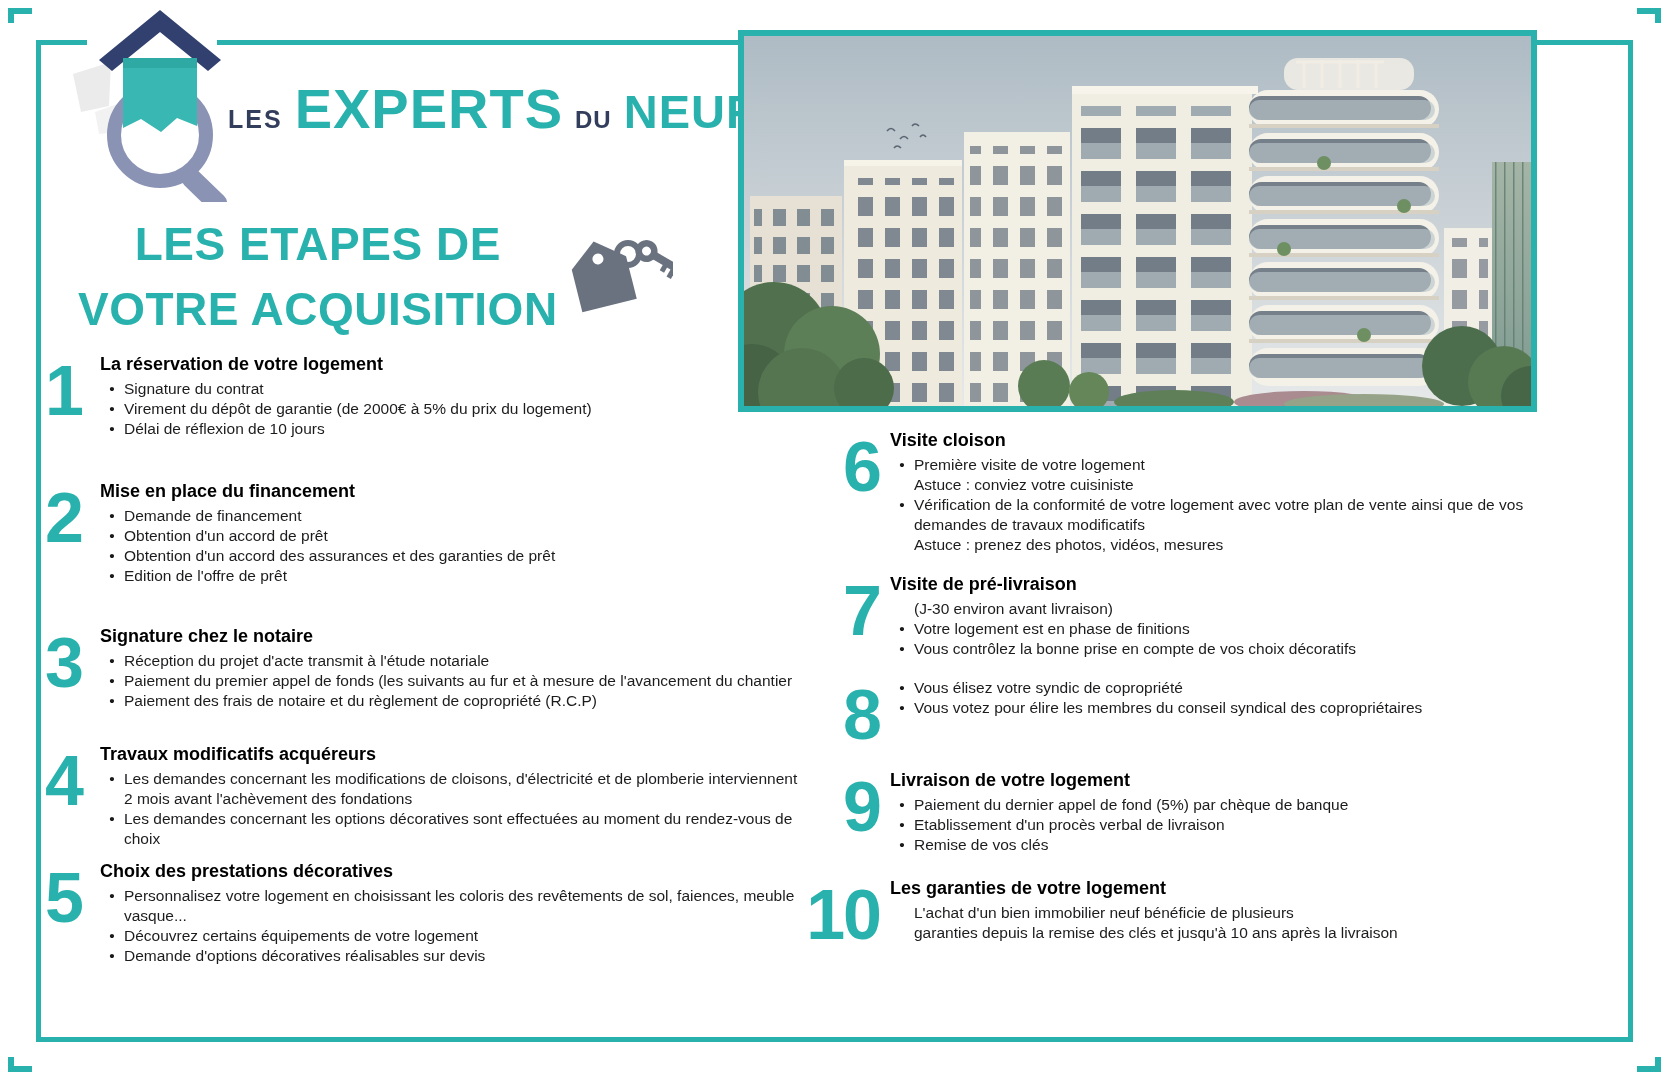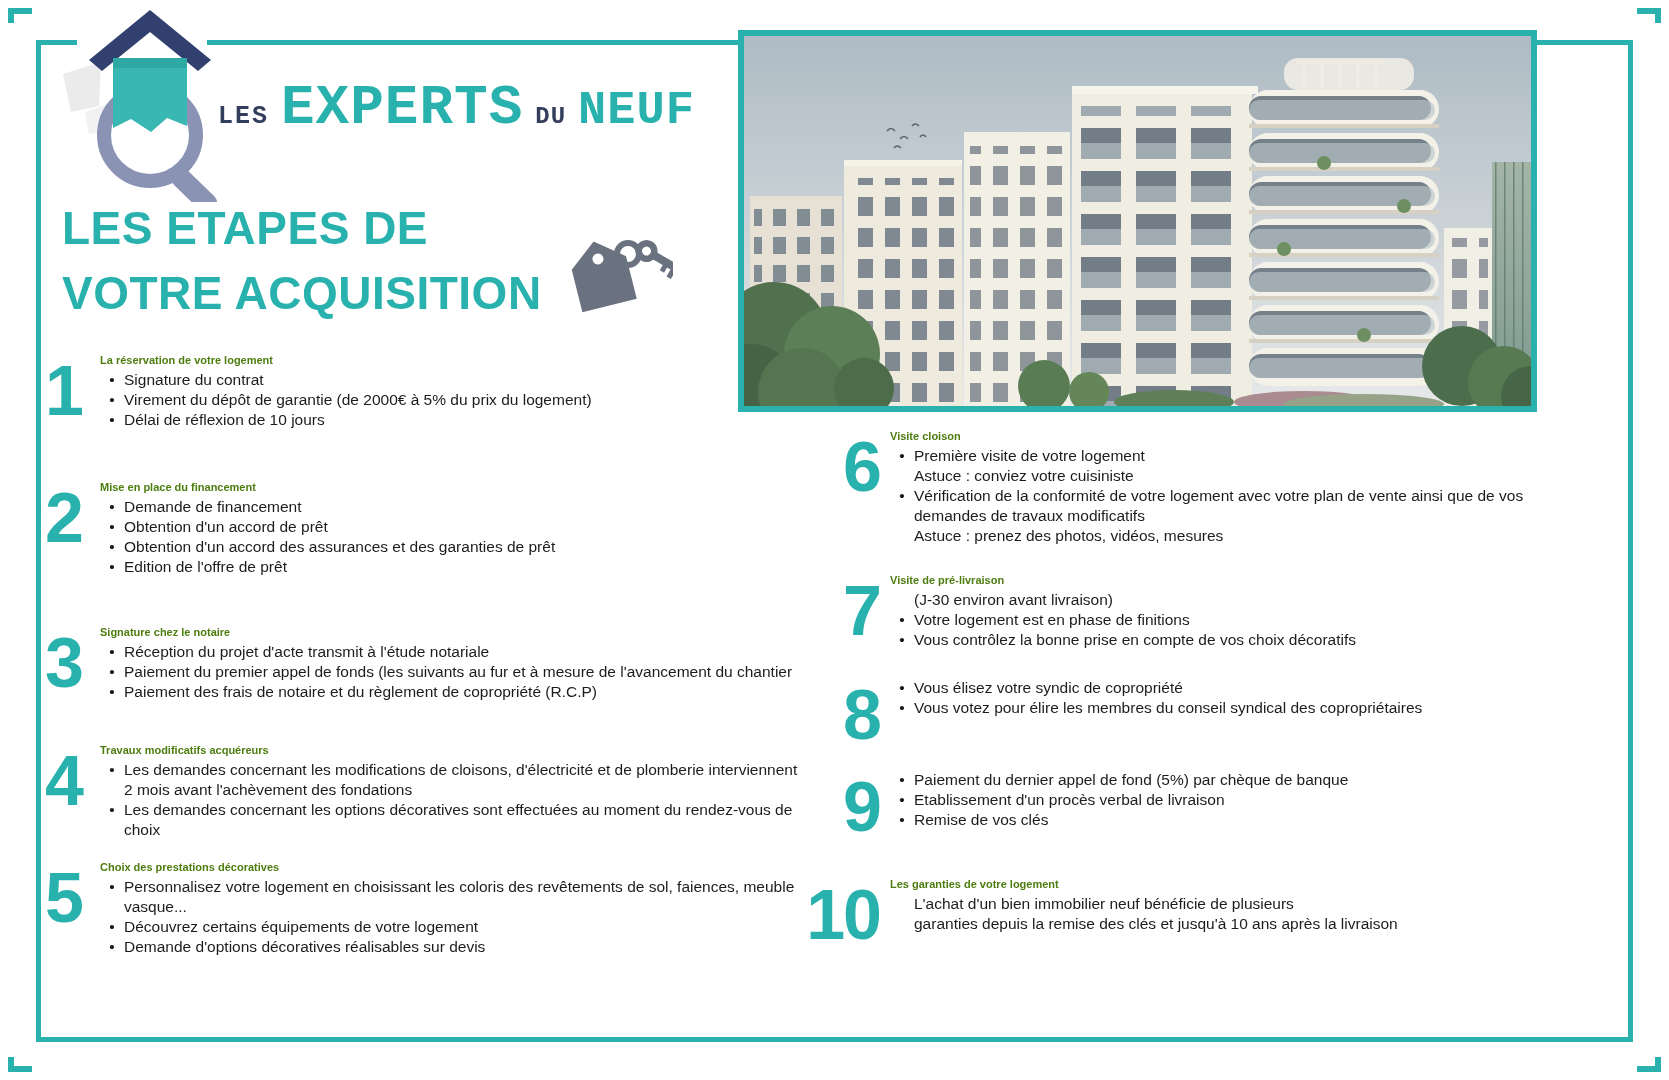--- a/index.html
+++ b/index.html
@@ -12,47 +12,47 @@
   .frame{
     position:absolute;left:36px;top:40px;width:1597px;height:1002px;
     border:5px solid var(--teal);box-sizing:border-box;
   }
   .corner-mark{position:absolute;width:24px;height:15px;box-sizing:border-box;}
   .corner-mark.tl{left:8px;top:8px;border-left:6px solid var(--teal);border-top:6px solid var(--teal);}
   .corner-mark.tr{right:8px;top:8px;border-right:6px solid var(--teal);border-top:6px solid var(--teal);}
   .corner-mark.bl{left:8px;bottom:8px;border-left:6px solid var(--teal);border-bottom:6px solid var(--teal);}
   .corner-mark.br{right:8px;bottom:8px;border-right:6px solid var(--teal);border-bottom:6px solid var(--teal);}
 
-  .logo-wrap{position:absolute;left:55px;top:0px;width:660px;height:190px;font-family:Liberation Mono, monospace;}
+  .logo-wrap{position:absolute;left:65px;top:0px;width:660px;height:190px;}
   .logo-svg{position:absolute;left:0;top:2px;}
   .brand-text{position:absolute;left:163px;top:76px;display:flex;align-items:baseline;gap:12px;white-space:nowrap;}
   .brand-les{font-size:25px;font-weight:700;color:var(--navy);letter-spacing:2px;}
   .brand-experts{font-size:56px;font-weight:700;color:var(--teal);letter-spacing:1px;}
   .brand-du{font-size:24px;font-weight:700;color:var(--navy);letter-spacing:1px;}
   .brand-neuf{font-size:47px;font-weight:700;color:var(--teal);letter-spacing:1px;}
 
-  .page-title{position:absolute;left:62px;top:196px;margin:0;
-    font-size:46px;line-height:65px;font-weight:700;color:var(--teal);letter-spacing:.5px;}
+  .page-title{position:absolute;left:62px;top:196px;margin:16px;
+    font-size:46px;line-height:65px;font-weight:700;color:var(--teal);letter-spacing:.5px;text-align:center;}
   .keys-icon{position:absolute;left:558px;top:218px;}
 
   .photo{
     position:absolute;left:738px;top:30px;width:799px;height:382px;
     border:6px solid var(--teal);box-sizing:border-box;background:#c7d0d5;overflow:hidden;
   }
   .photo svg{display:block;}
 
   #steps-layer{position:absolute;left:0;top:0;width:1669px;height:1080px;}
   .step{position:absolute;display:flex;}
   .step-number{
     font-size:70px;font-weight:700;color:var(--teal);
     line-height:.92;letter-spacing:-2px;margin-top:7px;flex-shrink:0;
   }
   .step.right .step-number{text-align:right;padding-right:10px;box-sizing:border-box;}
   .step-body{padding-top:2px;}
-  .step-title{font-weight:700;font-size:11px;color:#4d7c0f;margin-bottom:4px;}
+  .step-title{font-weight:700;font-size:18px;color:#000000;margin-bottom:4px;}
   .step-item{display:flex;font-size:15.5px;line-height:20px;color:var(--text);}
   .step-item .bullet{width:24px;text-align:center;flex-shrink:0;color:#1a1a1a;}
   .step-item .item-text{flex:1;}
 </style>
 </head>
 <body>
 
 <div class="frame"></div>
 <div class="corner-mark tl"></div>
 <div class="corner-mark tr"></div>
@@ -379,20 +379,21 @@
         </div>
         <div class="step-item">
           <span class="bullet">•</span>
           <span class="item-text">Vous votez pour élire les membres du conseil syndical des copropriétaires</span>
         </div>
       </div>
     </div>
     <div class="step right" style="left: 805px; top: 768px;">
       <div class="step-number" style="width: 85px;">9</div>
       <div class="step-body" style="width: 650px;">
+        <div class="step-title">Livraison de votre logement</div>
         <div class="step-item">
           <span class="bullet">•</span>
           <span class="item-text">Paiement du dernier appel de fond (5%) par chèque de banque</span>
         </div>
         <div class="step-item">
           <span class="bullet">•</span>
           <span class="item-text">Etablissement d'un procès verbal de livraison</span>
         </div>
         <div class="step-item">
           <span class="bullet">•</span>

